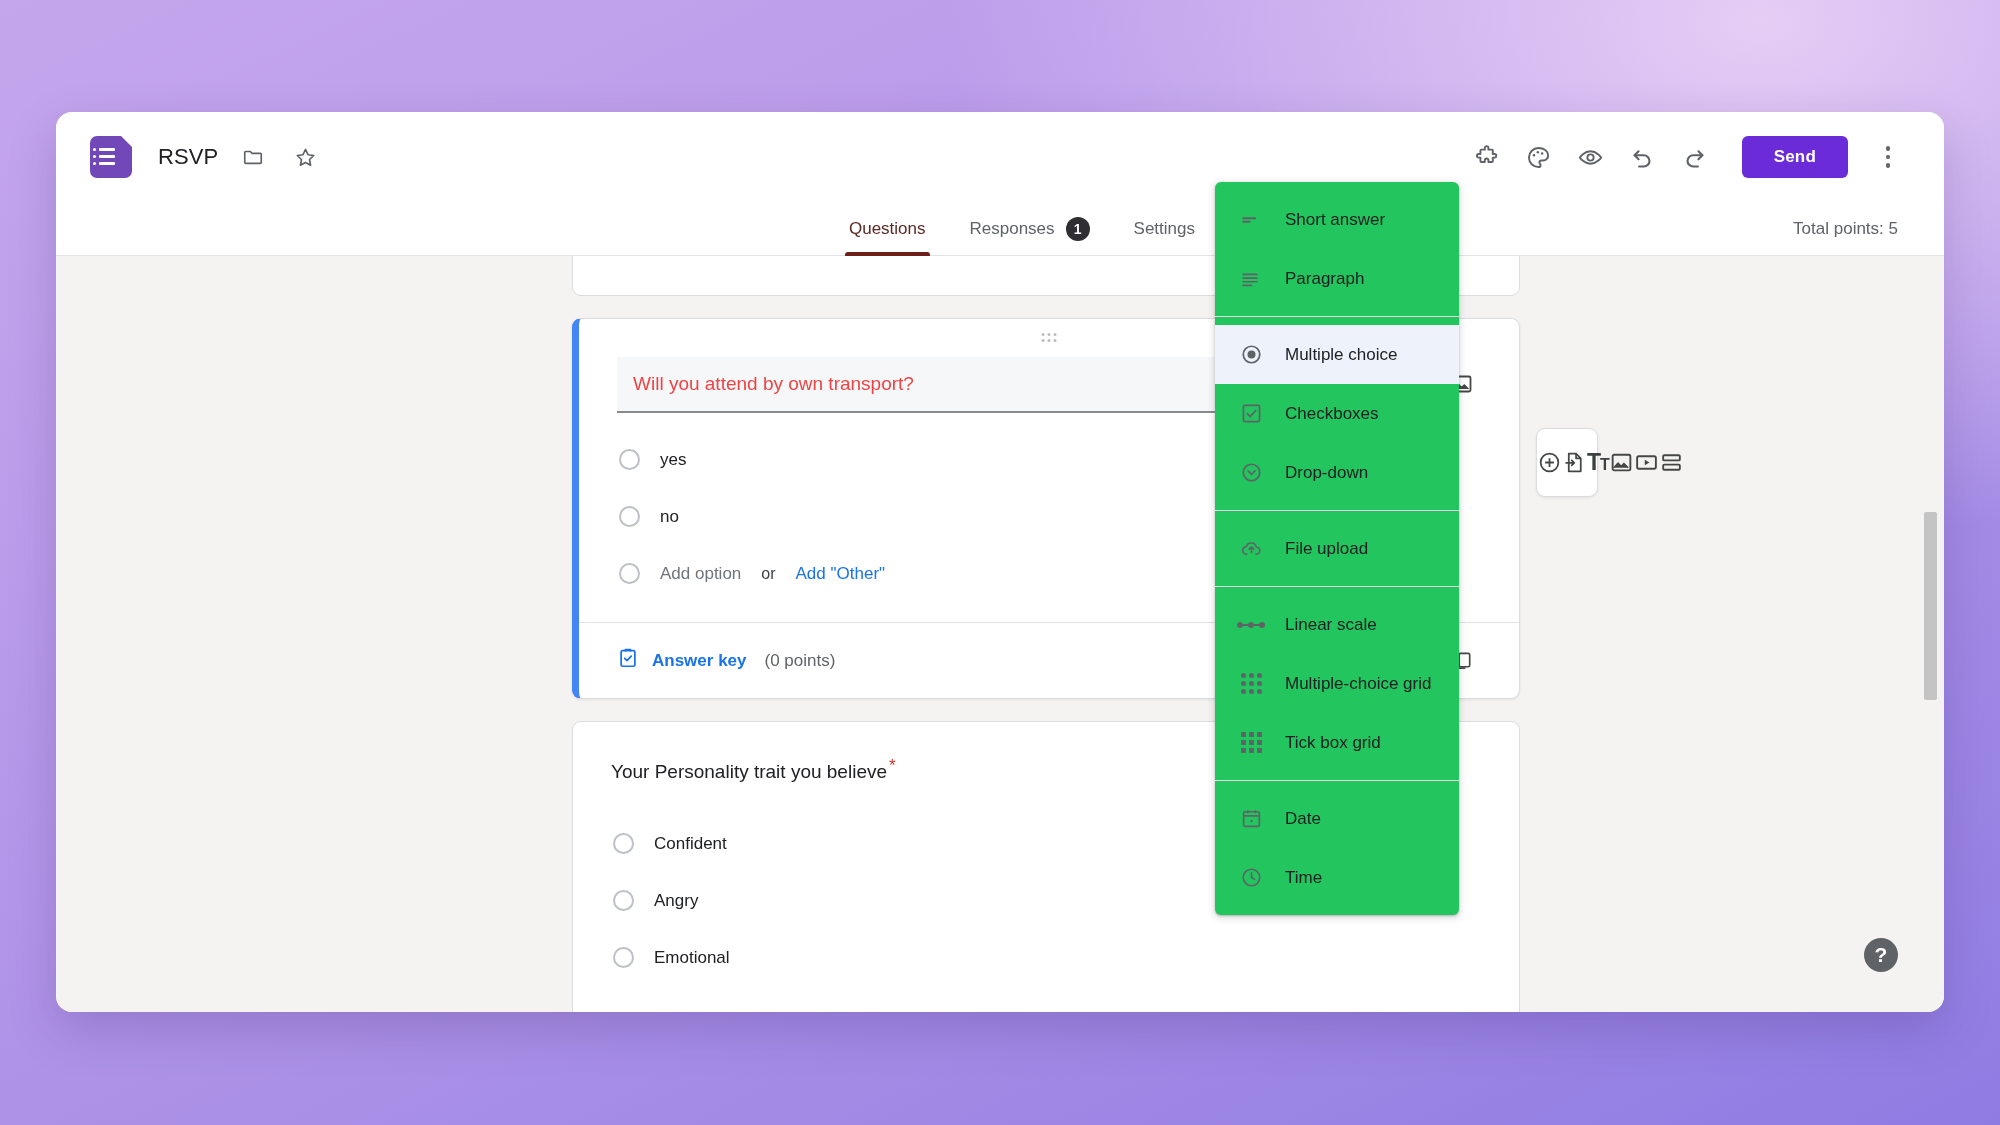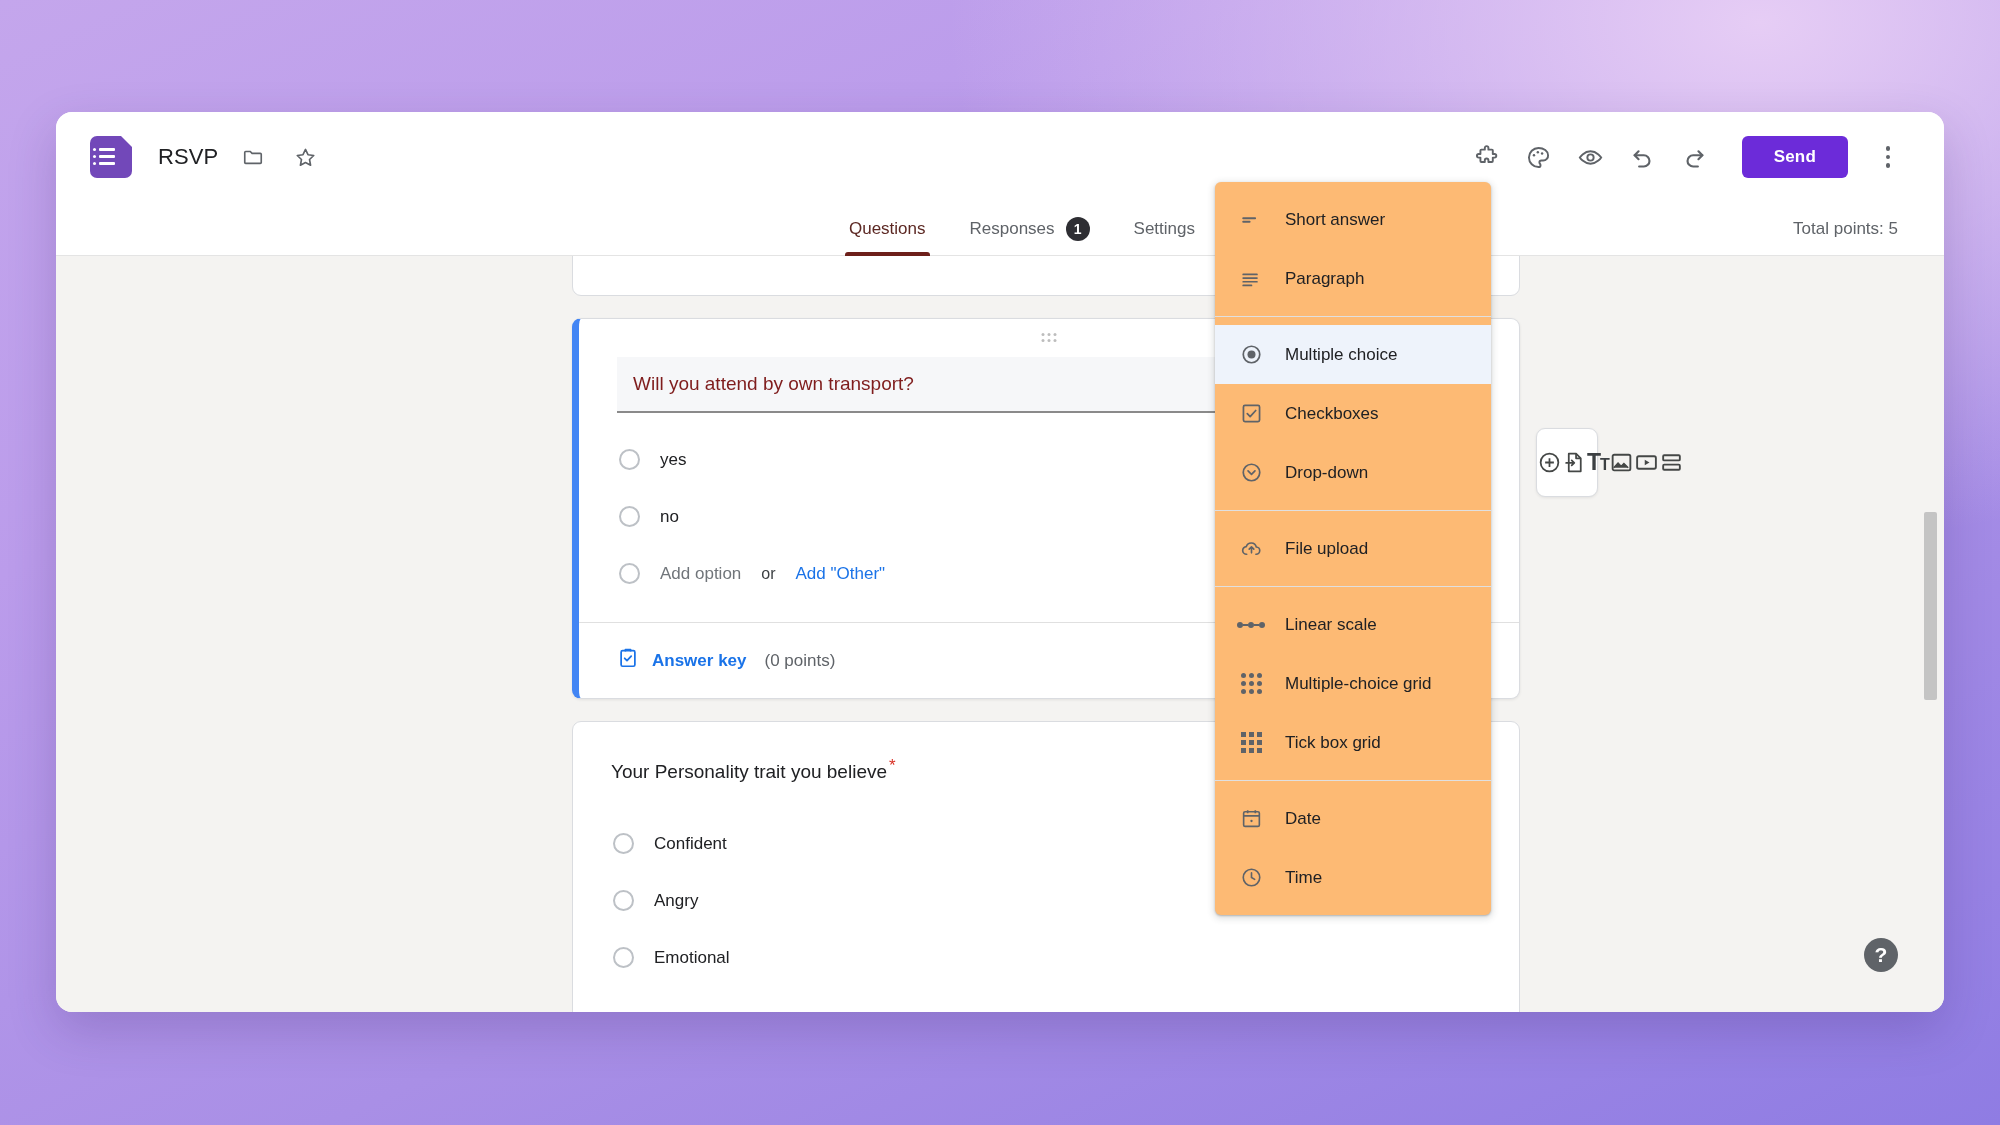--- a/index.html
+++ b/index.html
@@ -209,21 +209,21 @@
 
   .q-inner { padding: 38px 36px 0 38px; }
 
   .q-title-row { display: flex; align-items: flex-start; gap: 22px; }
   .q-title-field {
     flex: 1;
     background: #f6f7f9;
     border-bottom: 2px solid #8a8a8a;
     padding: 16px 16px 14px 16px;
     font-size: 19px;
-    color: #7f1d1d;
+    color: #ef4444;
     min-height: 56px;
     cursor: text;
   }
   .img-btn {
     width: 42px; height: 42px;
     display: flex; align-items: center; justify-content: center;
     color: #444746; cursor: pointer; border-radius: 50%;
     margin-top: 6px;
   }
 
@@ -297,22 +297,22 @@
     color: #444746; cursor: pointer; border-radius: 50%;
   }
   .tt-glyph { font-size: 23px; font-weight: bold; color: #3c4043; letter-spacing: -1px; line-height: 1; }
   .tt-glyph small { font-size: 16px; }
 
   
   .type-menu {
     position: absolute;
     left: 1159px;
     top: 70px;
-    width: 276px;
-    background: #fdba74;
+    width: 244px;
+    background: #22c55e;
     border-radius: 6px;
     box-shadow: 0 2px 6px 2px rgba(60,64,67,.15), 0 1px 2px rgba(60,64,67,.3);
     padding: 8px 0;
     z-index: 40;
   }
   .mi {
     display: flex;
     align-items: center;
     gap: 22px;
     height: 59px;

